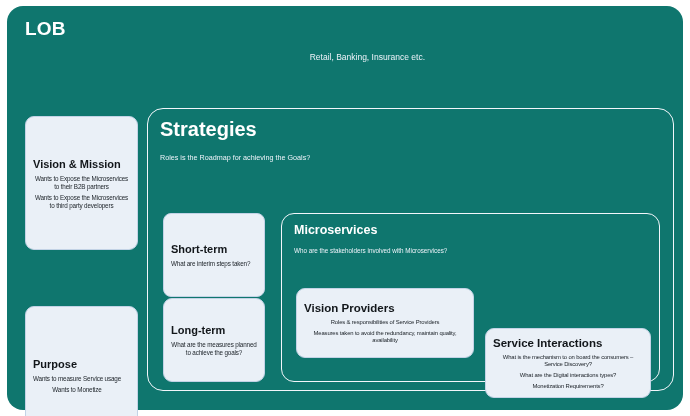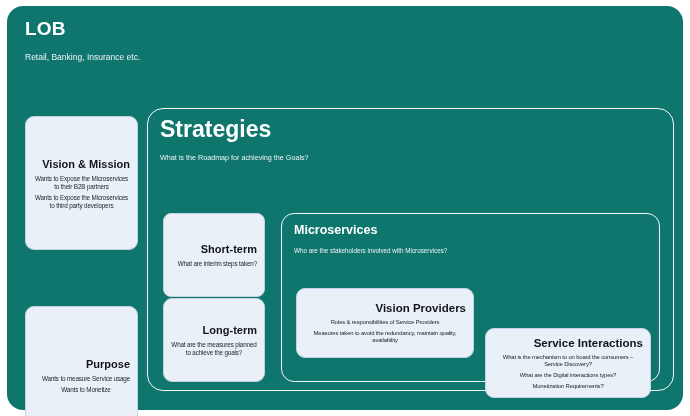--- a/index.html
+++ b/index.html
@@ -37,32 +37,33 @@
     font-size: 19px;
     font-weight: bold;
     letter-spacing: 0.2px;
     line-height: 22px;
   }
   #lob-subtitle {
     color: #eef3fa;
     font-size: 8.5px;
     line-height: 11px;
     margin-top: 12px;
+    text-align: right;
   }
 
   
   .card {
     position: absolute;
     background: #eaf0f7;
     border: 1px solid #c3d3e6;
     border-radius: 9px;
     box-sizing: border-box;
     display: flex;
     flex-direction: column;
-    align-items: flex-end;
+    align-items: flex-start;
     justify-content: center;
     text-align: center;
     padding: 4px 7px;
   }
   .card-title {
     color: #12161a;
     font-weight: bold;
     font-size: 11px;
     line-height: 14px;
     margin-bottom: 4px;
@@ -93,21 +94,21 @@
     height: 283px;
     border: 1.6px solid #f2f6fb;
     border-radius: 16px;
     box-sizing: border-box;
   }
   #strategies-title {
     position: absolute;
     left: 12px;
     top: 10px;
     color: #ffffff;
-    font-size: 23px;
+    font-size: 20px;
     font-weight: bold;
     line-height: 20px;
   }
   #strategies-subtitle {
     position: absolute;
     left: 12px;
     top: 44px;
     color: #eef3fa;
     font-size: 7.2px;
     line-height: 10px;
@@ -175,21 +176,21 @@
   <div class="card" id="purpose-card">
     <div class="card-title">Purpose</div>
     <div class="card-lines">
       <div class="card-line">Wants to measure Service usage</div>
       <div class="card-line">Wants to Monetize</div>
     </div>
   </div>
 
   <div id="strategies-panel">
     <div id="strategies-title">Strategies</div>
-    <div id="strategies-subtitle">What is the Roadmap for achieving the Goals?</div>
+    <div id="strategies-subtitle">Roles is the Roadmap for achieving the Goals?</div>
 
     <div class="card" id="shortterm-card">
       <div class="card-title">Short-term</div>
       <div class="card-lines">
         <div class="card-line">What are interim steps taken?</div>
       </div>
     </div>
 
     <div class="card" id="longterm-card">
       <div class="card-title">Long-term</div>

